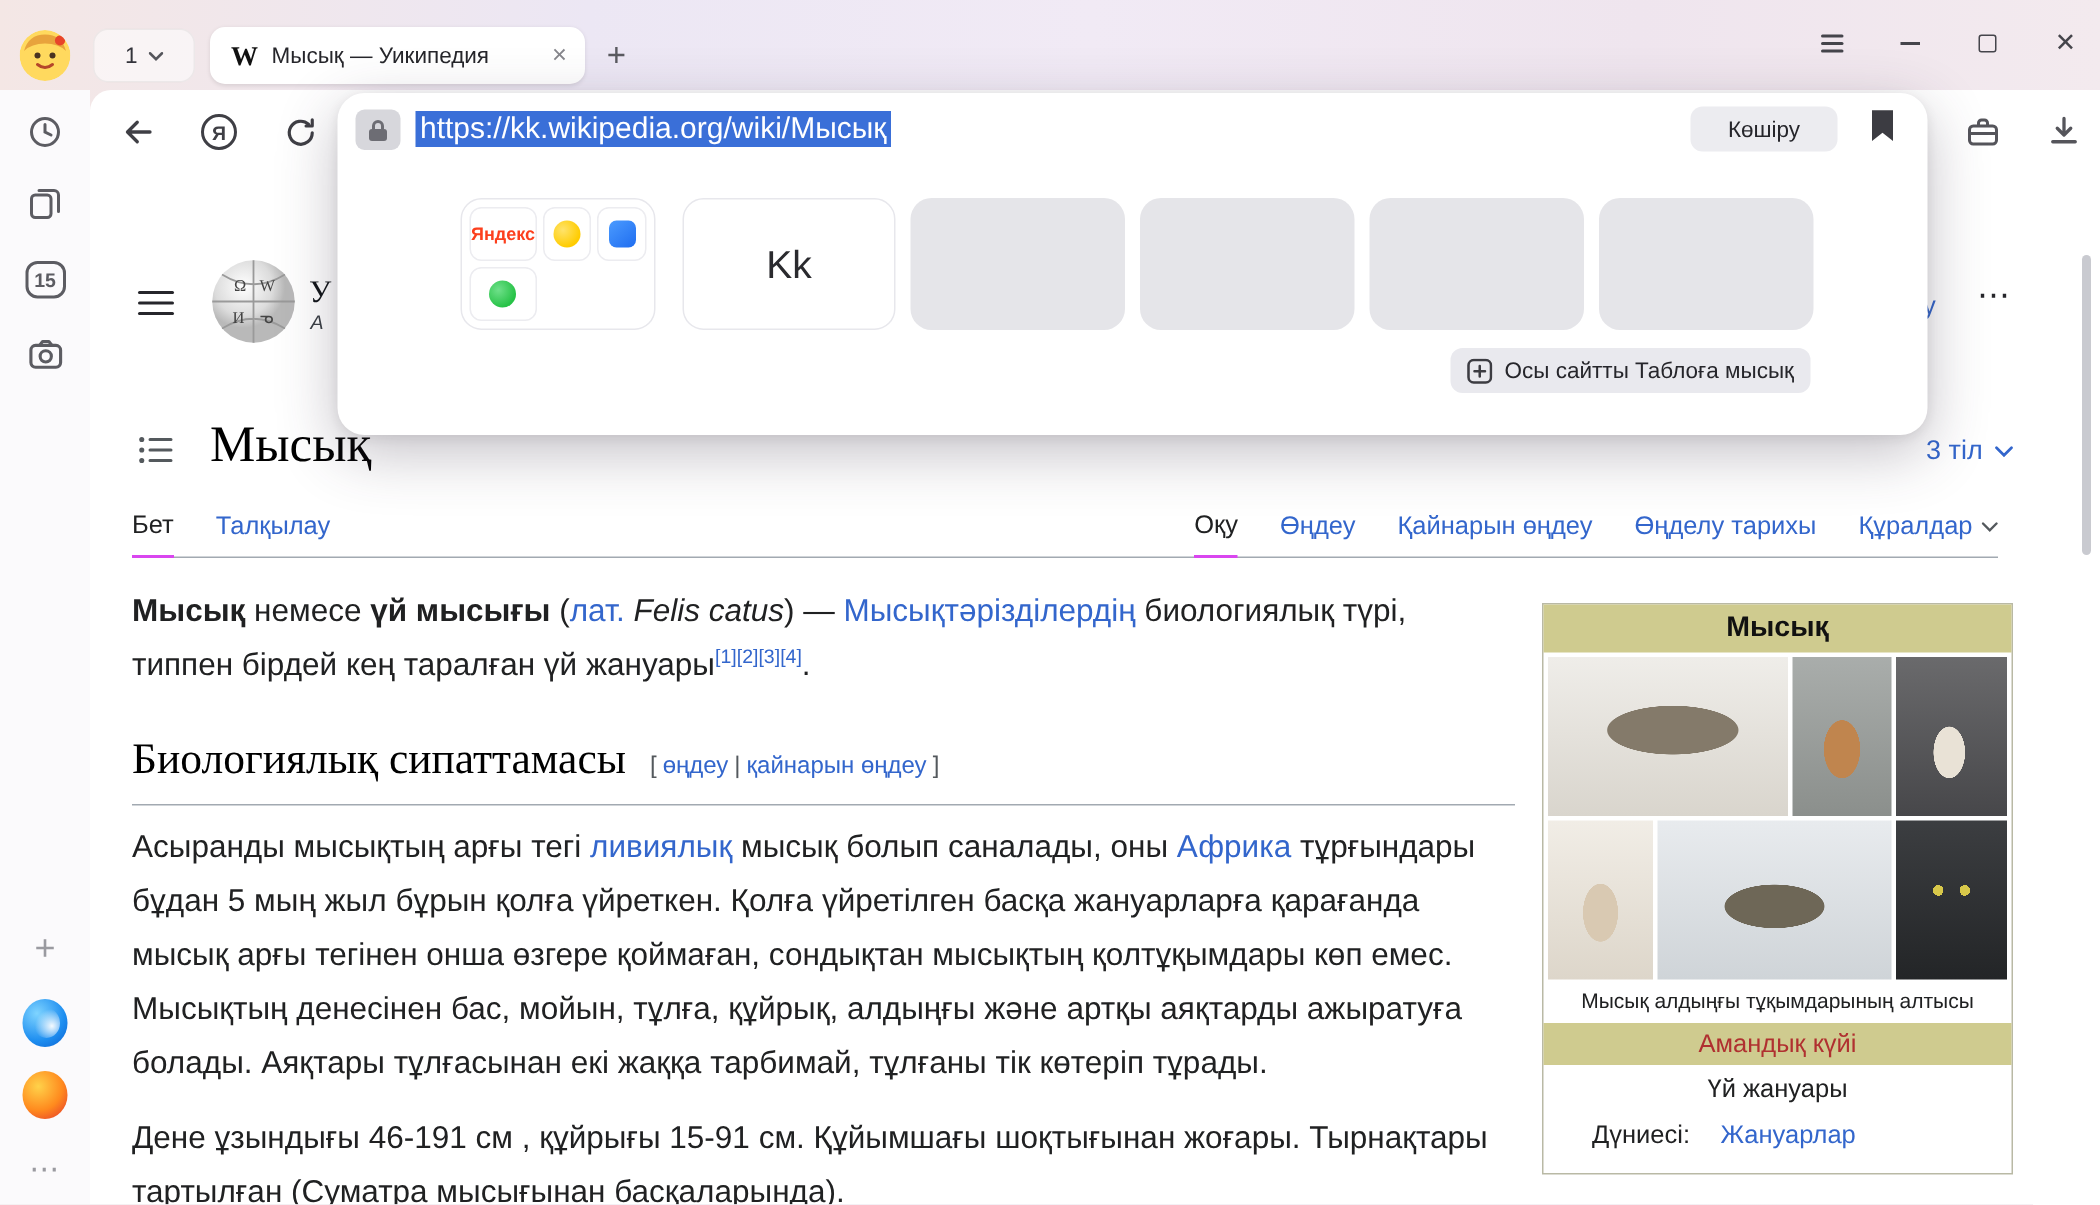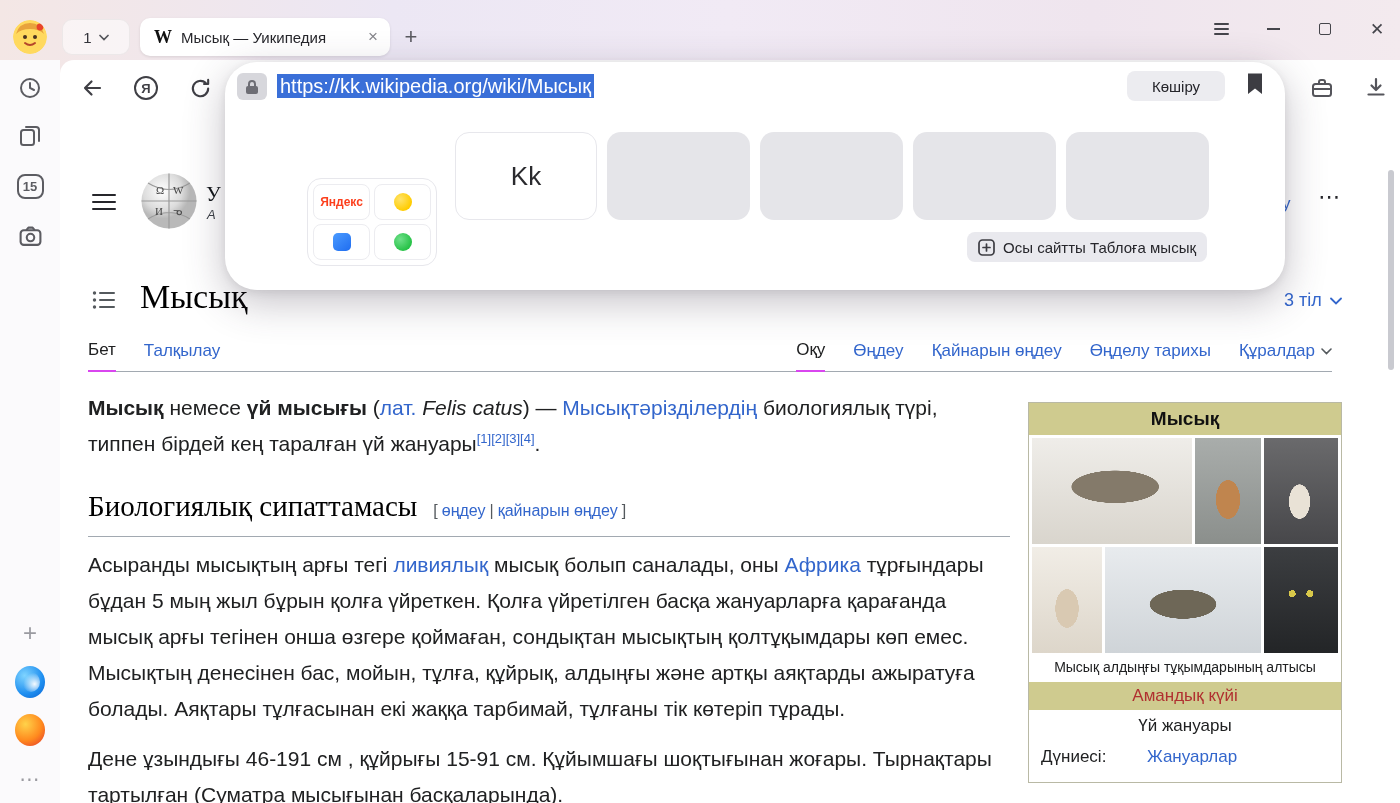--- a/index.html
+++ b/index.html
@@ -78,37 +78,37 @@
   
   .infobox { position:absolute; left:968px; top:292px; width:314px; background:#fff; border:1px solid #b9b9a5; font-size:17px; }
   .ib-title { background:#cfcb8f; text-align:center; font-weight:bold; font-size:19px; padding:5px 0; color:#111; }
   .ib-grid { padding:3px; }
   .ib-row { display:flex; gap:3px; margin-bottom:3px; }
   .ib-row:last-child { margin-bottom:0; }
   .ib-img { height:106px; cursor:pointer; }
   .ib-caption { text-align:center; font-size:14px; padding:3px 6px 7px; color:#202122; }
   .ib-subhdr { background:#cfcb8f; text-align:center; font-weight:normal; color:#b03030; padding:4px 0; font-size:17px; }
   .ib-center { text-align:center; padding:6px 0; }
-  .ib-taxrow { display:flex; padding:5px 0 5px 12px; }
+  .ib-taxrow { display:flex; padding:5px 0 5px 12px;text-align:center; }
   .ib-taxrow .lbl { flex:0 0 106px; }
 
   
-  .panel { position:absolute; left:225px; top:62px; width:1060px; height:228px; background:#fff; border-radius:32px;
+  .panel { position:absolute; left:225px; top:62px; width:1060px; height:228px; background:#fff; border-radius:18px;
     box-shadow:0 12px 40px rgba(60,50,70,.30), 0 2px 8px rgba(0,0,0,.08); z-index:50; }
   .lockbadge { position:absolute; left:12px; top:11px; width:30px; height:27px; background:#d7d7dc; border-radius:6px;
     display:flex; align-items:center; justify-content:center; cursor:pointer; }
   .urltext { position:absolute; left:52px; top:10px; font-size:20px; line-height:28px; white-space:nowrap; cursor:text; }
   .urltext .sel { background:#3a6fd8; color:#fff; padding:1px 3px; }
   .copybtn { position:absolute; left:902px; top:9px; width:98px; height:30px; background:#ececf0; border-radius:8px;
     display:flex; align-items:center; justify-content:center; font-size:15px; color:#26262b; cursor:pointer; }
   .bmark { position:absolute; left:1021px; top:10px; cursor:pointer; }
   .tile { position:absolute; top:70px; height:88px; border-radius:14px; cursor:pointer; }
   .tile.white { background:#fff; border:1px solid #e7e7ec; }
   .tile.gray { background:#e5e5e9; }
-  .ytile { left:82px; width:130px; padding:5px; display:grid; grid-template-columns:1fr 1fr; grid-template-rows:1fr 1fr; gap:4px;margin-top:46px; }
+  .ytile { left:82px; width:130px; padding:5px; display:grid; grid-template-columns:1fr 1fr 1fr; grid-template-rows:1fr 1fr; gap:4px; }
   .ycell { background:#fff; border:1px solid #ececf0; border-radius:8px; display:flex; align-items:center; justify-content:center; }
   .yword { color:#fc3f1d; font-weight:bold; font-size:12px; }
   .micon { width:18px; height:18px; border-radius:50%; }
   .micon.yellow { background:radial-gradient(circle at 35% 35%, #ffe36b, #ffcc00 70%); }
   .micon.blue { border-radius:5px; background:linear-gradient(140deg,#4b9bff,#1f6df0); }
   .micon.green { background:radial-gradient(circle at 35% 35%, #6fe08a, #27c247 70%); }
   .sitetile { left:230px; width:142px; display:flex; align-items:center; justify-content:center; font-size:26px; color:#2a2a2e; }
   .addbtn { position:absolute; left:742px; top:170px; width:240px; height:30px; background:#e9e9ee; border-radius:8px;
     display:flex; align-items:center; justify-content:center; gap:8px; font-size:15px; color:#26262b; cursor:pointer; }
 </style>

